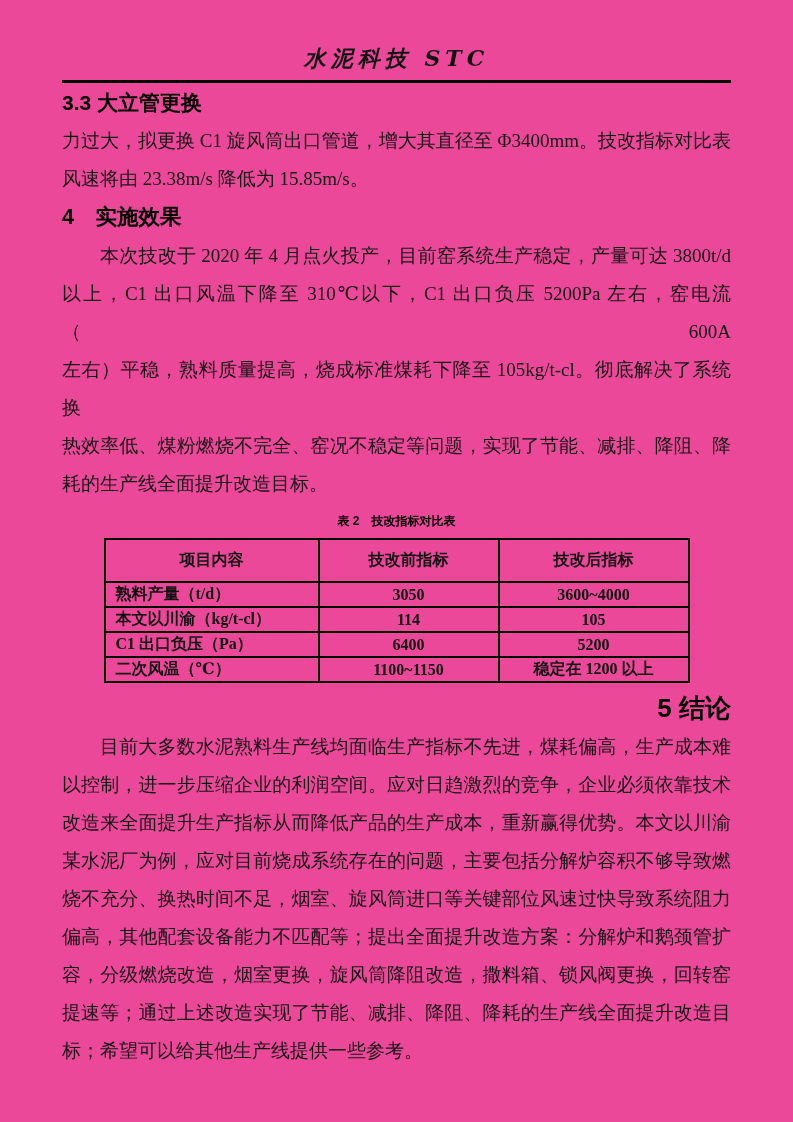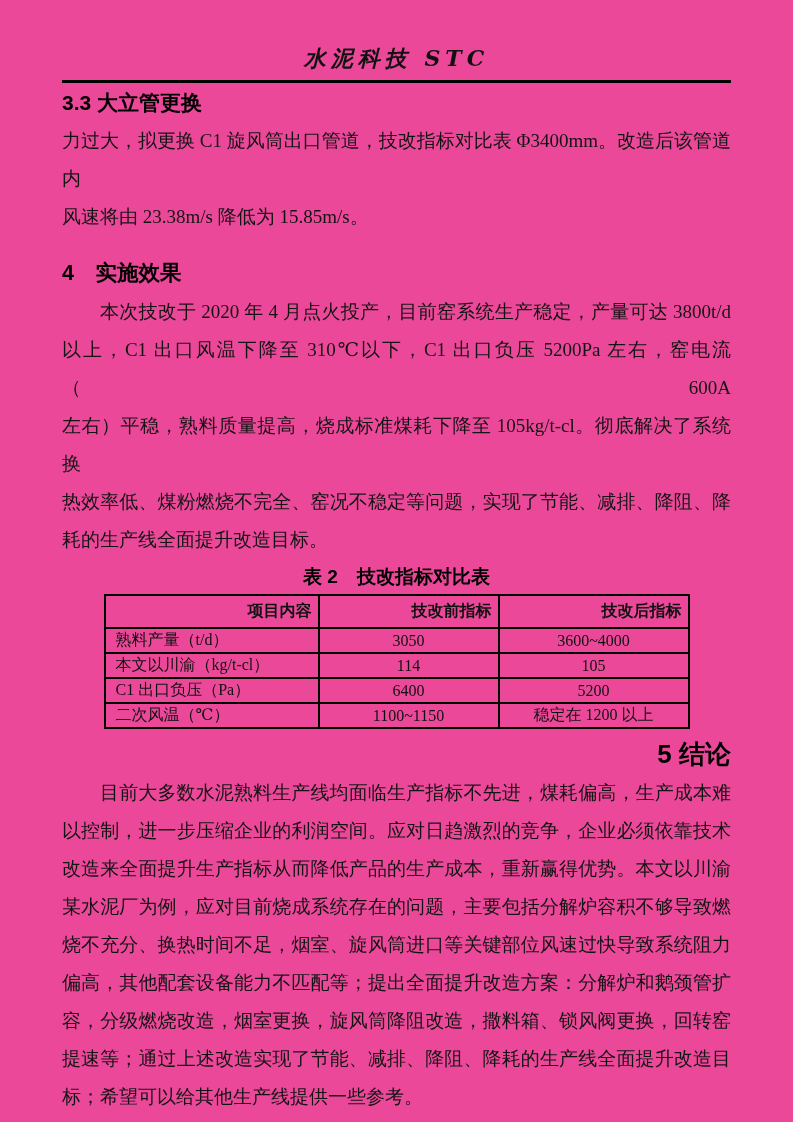--- a/index.html
+++ b/index.html
@@ -36,61 +36,62 @@
     height: 0;
   }
   .sec-heading {
     font-family: "Liberation Sans", "DejaVu Sans", sans-serif;
     font-weight: bold;
     font-size: 21px;
     line-height: 27px;
     color: #000;
   }
   .h33 { margin-top: 6px; }
-  .h4  { margin-top: 24px; font-size: 21.5px; }
+  .h4  { margin-top: 6px; font-size: 21.5px; }
   .h5  { margin-top: 12px; font-size: 26px; text-align: right; }
   .para { margin-top: 6px; font-size: 19px; color: #141414; }
   .line {
     line-height: 38px;
     text-align: justify;
     text-align-last: justify;
     text-justify: inter-character;
   }
   .line.first { text-indent: 2em; }
   .line.last  { text-align-last: left; }
   .table-caption {
     margin-top: 8px;
     text-align: center;
     font-family: "Liberation Sans", "DejaVu Sans", sans-serif;
     font-weight: 600;
-    font-size: 19px;
+    font-size: 12px;
     line-height: 20px;
     color: #000;
   }
   table.cmp {
     border-collapse: collapse;
     margin: 7px auto 0 auto;
     width: 584px;
     table-layout: fixed;
   }
   table.cmp col.c1 { width: 214px; }
   table.cmp col.c2 { width: 180px; }
   table.cmp col.c3 { width: 190px; }
   table.cmp th, table.cmp td {
     border: 2px solid #000;
     height: 20px;
     font-size: 16px;
     padding: 1px 6px;
     vertical-align: middle;
+    font-weight: bold;
   }
   table.cmp th {
     font-family: "Liberation Sans", "DejaVu Sans", sans-serif;
     font-weight: bold;
-    text-align: right;
-    height: 33px;
+    text-align: center;
+    height: 43px;
     margin-top: 44px;
   }
   table.cmp td { font-family: "Liberation Serif", "DejaVu Serif", serif; text-align: center; }
   table.cmp td.rowlabel { text-align: left; padding-left: 10px; }
   .page-footer {
     position: absolute;
     left: 62px;
     right: 62px;
     top: 1038px;
     border-top: 2.5px solid #000;
@@ -116,21 +117,21 @@
   <div class="content">
 
     <div class="journal-header">
       <span>水泥科技 STC</span>
     </div>
     <div class="header-rule"></div>
 
     <div class="sec-heading h33">3.3 大立管更换</div>
 
     <div class="para">
-      <div class="line">力过大，拟更换 C1 旋风筒出口管道，技改指标对比表 Φ3400mm。改造后该管道内</div>
+      <div class="line">力过大，拟更换 C1 旋风筒出口管道，增大其直径至 Φ3400mm。技改指标对比表</div>
       <div class="line last">风速将由 23.38m/s 降低为 15.85m/s。</div>
     </div>
 
     <div class="sec-heading h4">4　实施效果</div>
 
     <div class="para">
       <div class="line first">本次技改于 2020 年 4 月点火投产，目前窑系统生产稳定，产量可达 3800t/d</div>
       <div class="line">以上，C1 出口风温下降至 310℃以下，C1 出口负压 5200Pa 左右，窑电流（600A</div>
       <div class="line">左右）平稳，熟料质量提高，烧成标准煤耗下降至 105kg/t-cl。彻底解决了系统换</div>
       <div class="line">热效率低、煤粉燃烧不完全、窑况不稳定等问题，实现了节能、减排、降阻、降</div>

